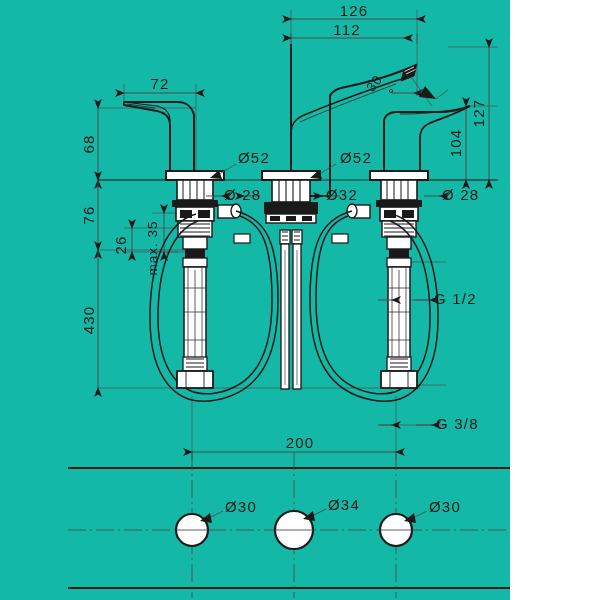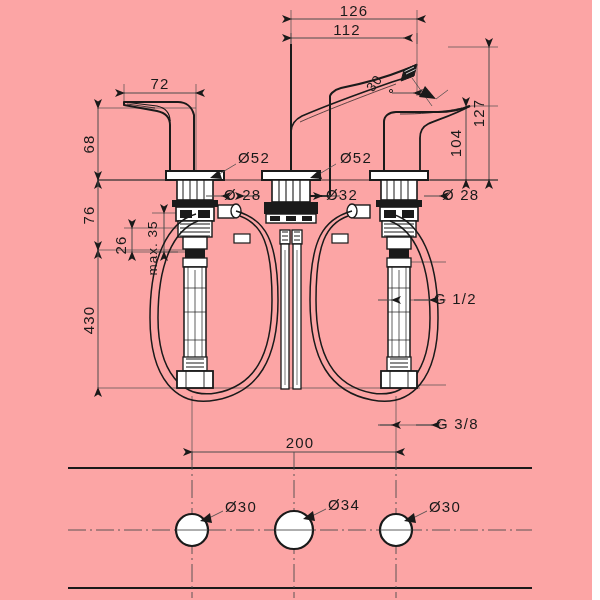--- a/index.html
+++ b/index.html
@@ -1,18 +1,18 @@
 <!DOCTYPE html>
 <html><head>
 <meta charset="utf-8">
 <title>Technical Drawing</title>
 <style>
   html,body{margin:0;padding:0;background:#ffffff;}
   body{font-family:"Liberation Sans", sans-serif;}
-  #stage{position:relative;width:592px;height:600px;background:#fca5a5;overflow:hidden;}
+  #stage{position:relative;width:510px;height:600px;background:#14b8a6;overflow:hidden;}
   #stage svg{position:absolute;left:0;top:0;}
   .dimtxt{font-family:"Liberation Sans", sans-serif;font-size:15px;fill:#1a1a1a;letter-spacing:1.2px;}
   .dimtxt-sm{font-family:"Liberation Sans", sans-serif;font-size:13.5px;fill:#1a1a1a;letter-spacing:1px;}
 </style>
 </head>
 <body>
 
 <div id="stage">
 <svg width="600" height="600" viewBox="0 0 600 600">
 

